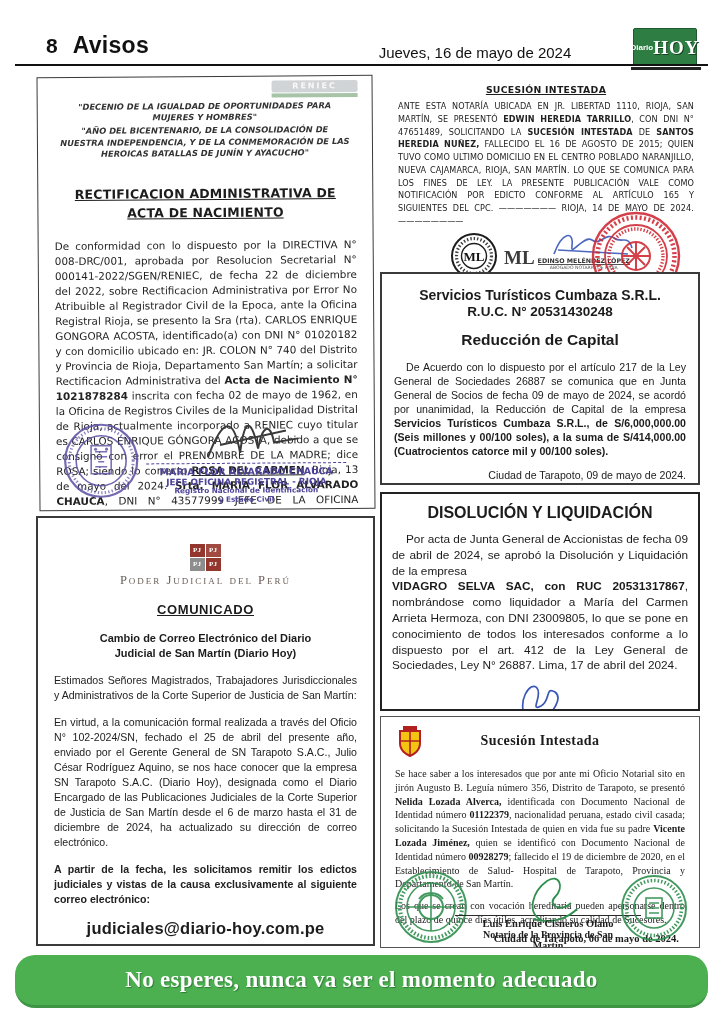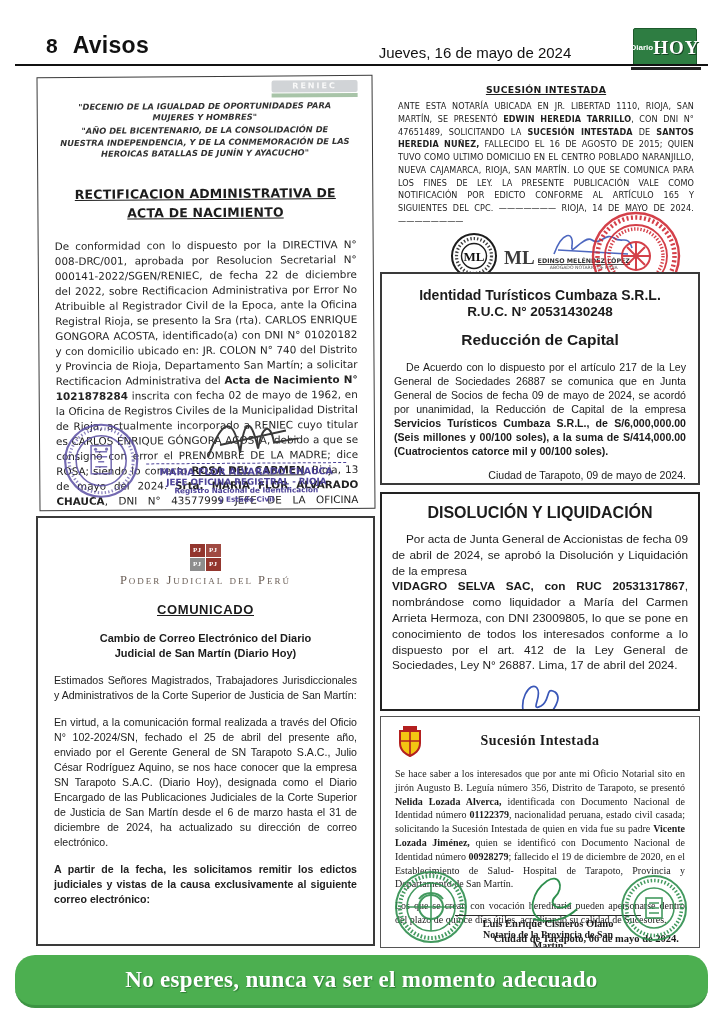--- a/index.html
+++ b/index.html
@@ -161,20 +161,21 @@
       <div class="pj-cell pj-c2">PJ</div>
       <div class="pj-cell pj-c3">PJ</div>
       <div class="pj-cell pj-c4">PJ</div>
     </div>
     <div class="pj-inst">Poder Judicial del Perú</div>
     <div class="com-title">COMUNICADO</div>
     <div class="com-sub">Cambio de Correo Electrónico del Diario Judicial de San Martín (Diario Hoy)</div>
     <div class="com-p justify">Estimados Señores Magistrados, Trabajadores Jurisdiccionales y Administrativos de la Corte Superior de Justicia de San Martín:</div>
     <div class="com-p justify">En virtud, a la comunicación formal realizada a través del Oficio N° 102-2024/SN, fechado el 25 de abril del presente año, enviado por el Gerente General de SN Tarapoto S.A.C., Julio César Rodríguez Aquino, se nos hace conocer que la empresa SN Tarapoto S.A.C. (Diario Hoy), designada como el Diario Encargado de las Publicaciones Judiciales de la Corte Superior de Justicia de San Martín desde el 6 de marzo hasta el 31 de diciembre de 2024, ha actualizado su dirección de correo electrónico.</div>
     <div class="com-p com-p-bold justify">A partir de la fecha, les solicitamos remitir los edictos judiciales y vistas de la causa exclusivamente al siguiente correo electrónico:</div>
+    <div class="com-email">judiciales@diario-hoy.com.pe</div>
 
   </div>
 
   <div id="n-rioja">
     <div class="rio-title">SUCESIÓN INTESTADA</div>
     <div class="rio-body justify"><span>ANTE ESTA NOTARÍA UBICADA EN JR. LIBERTAD 1110, RIOJA, SAN MARTÍN, SE PRESENTÓ </span><span style="font-weight: bold;">EDWIN HEREDIA TARRILLO</span><span>, CON DNI N° 47651489, SOLICITANDO LA </span><span style="font-weight: bold;">SUCESIÓN INTESTADA</span><span> DE </span><span style="font-weight: bold;">SANTOS HEREDIA NUÑEZ,</span><span> FALLECIDO EL 16 DE AGOSTO DE 2015; QUIEN TUVO COMO ULTIMO DOMICILIO EN EL CENTRO POBLADO NARANJILLO, NUEVA CAJAMARCA, RIOJA, SAN MARTÍN. LO QUE SE COMUNICA PARA LOS FINES DE LEY. LA PRESENTE PUBLICACIÓN VALE COMO NOTIFICACIÓN POR EDICTO CONFORME AL ARTÍCULO 165 Y SIGUIENTES DEL CPC. ——————— </span><span>RIOJA, 14 DE MAYO DE 2024. ————————</span></div>
     <div class="rio-stamps">
       <svg class="stamp-ml" width="48" height="48" viewBox="0 0 48 48">
         <circle cx="24" cy="24" r="22" fill="none" stroke="#1d1d1d" stroke-width="2"></circle>
         <circle cx="24" cy="24" r="17.5" fill="none" stroke="#1d1d1d" stroke-width="3.2" stroke-dasharray="1.4 2" opacity=".85"></circle>
@@ -198,21 +199,21 @@
           <circle cx="46" cy="46" r="31" stroke-width="1.8"></circle>
           <circle cx="46" cy="46" r="27" stroke-width="3.4" stroke-dasharray="1.4 1.8"></circle>
           <circle cx="46" cy="46" r="14" stroke-width="2"></circle>
           <path d="M46 32 v28 M32 46 h28 M37 37 l18 18 M55 37 l-18 18" stroke-width="2"></path>
         </g>
       </svg>
     </div>
   </div>
 
   <div id="n-cumbaza" class="bordered">
-    <div class="cum-name">Identidad Turísticos Cumbaza S.R.L.</div>
+    <div class="cum-name">Servicios Turísticos Cumbaza S.R.L.</div>
     <div class="cum-ruc">R.U.C. N° 20531430248</div>
     <div class="cum-title">Reducción de Capital</div>
     <div class="cum-body justify"><span>De Acuerdo con lo dispuesto por el artículo 217 de la Ley General de Sociedades 26887 se comunica que en Junta General de Socios de fecha 09 de mayo de 2024, se acordó por unanimidad, la Reducción de Capital de la empresa </span><span style="font-weight: bold;">Servicios Turísticos Cumbaza S.R.L., de S/6,000,000.00 (Seis millones y 00/100 soles), a la suma de S/414,000.00 (Cuatrocientos catorce mil y 00/100 soles).</span></div>
     <div class="cum-date">Ciudad de Tarapoto, 09 de mayo de 2024.</div>
 
   </div>
 
   <div id="n-disol" class="bordered">
     <div class="dis-title">DISOLUCIÓN Y LIQUIDACIÓN</div>
     <div class="dis-p dis-ind justify">Por acta de Junta General de Accionistas de fecha 09 de abril de 2024, se aprobó la Disolución y Liquidación de la empresa</div>

